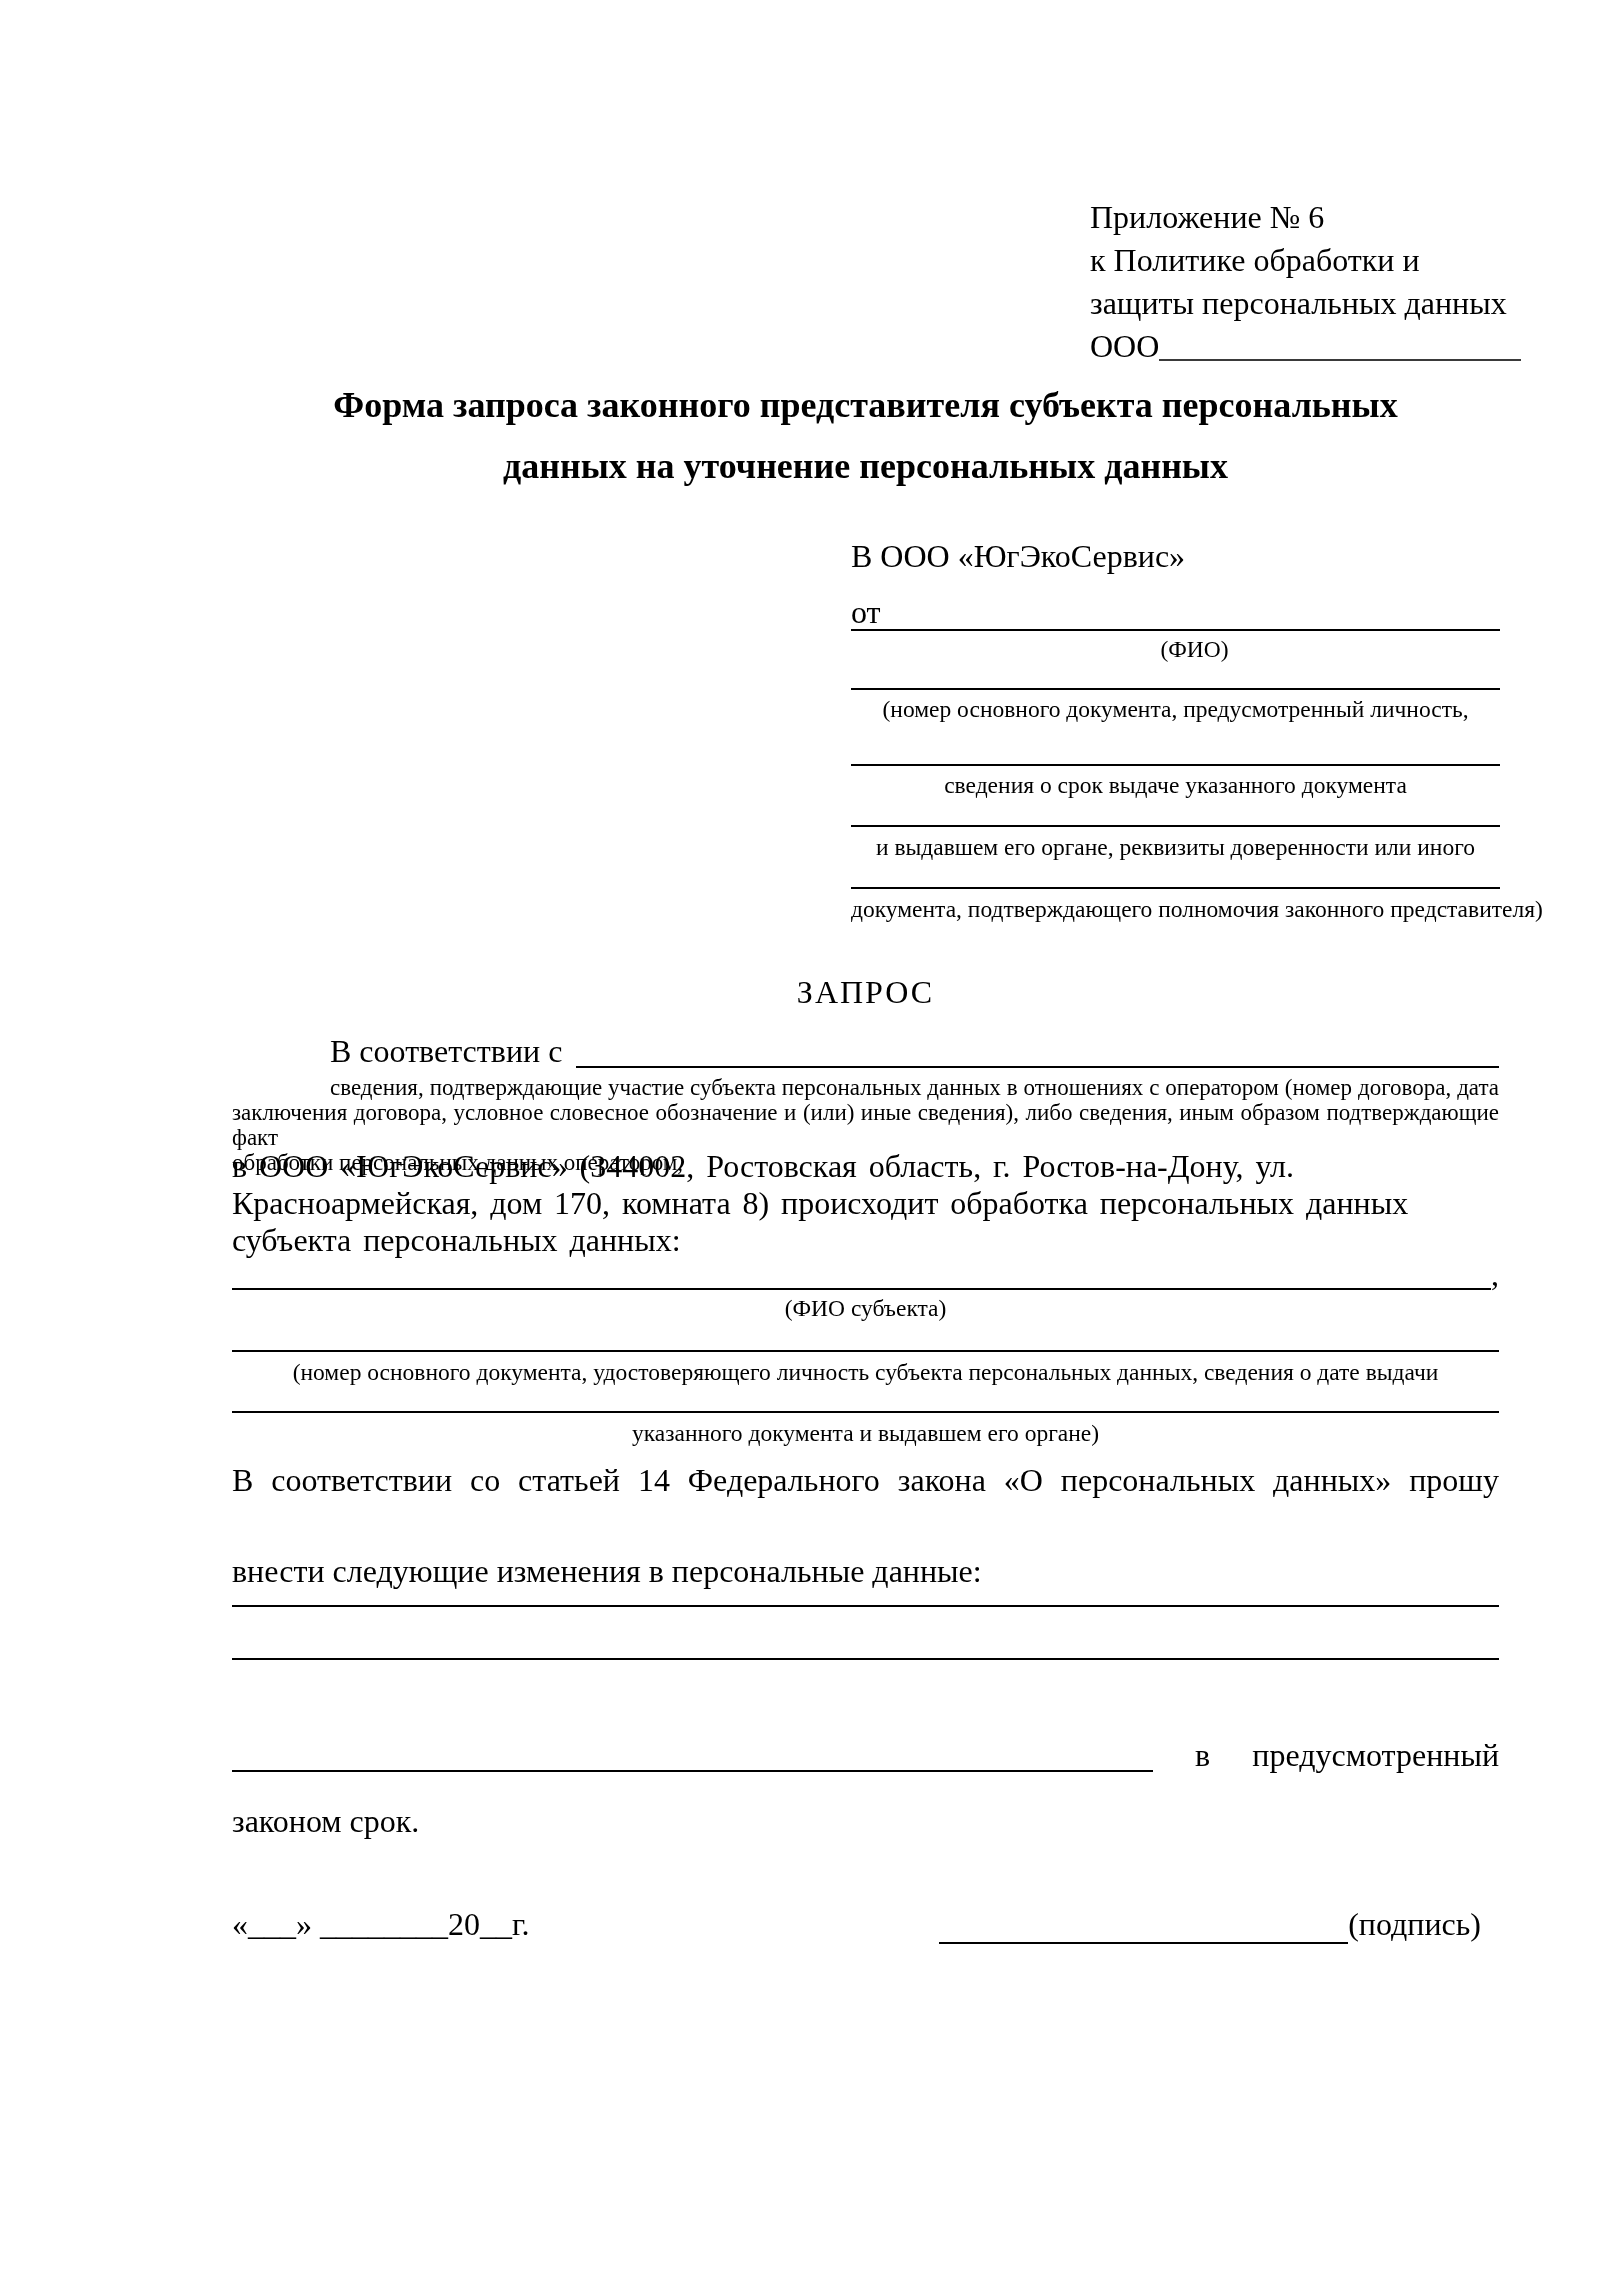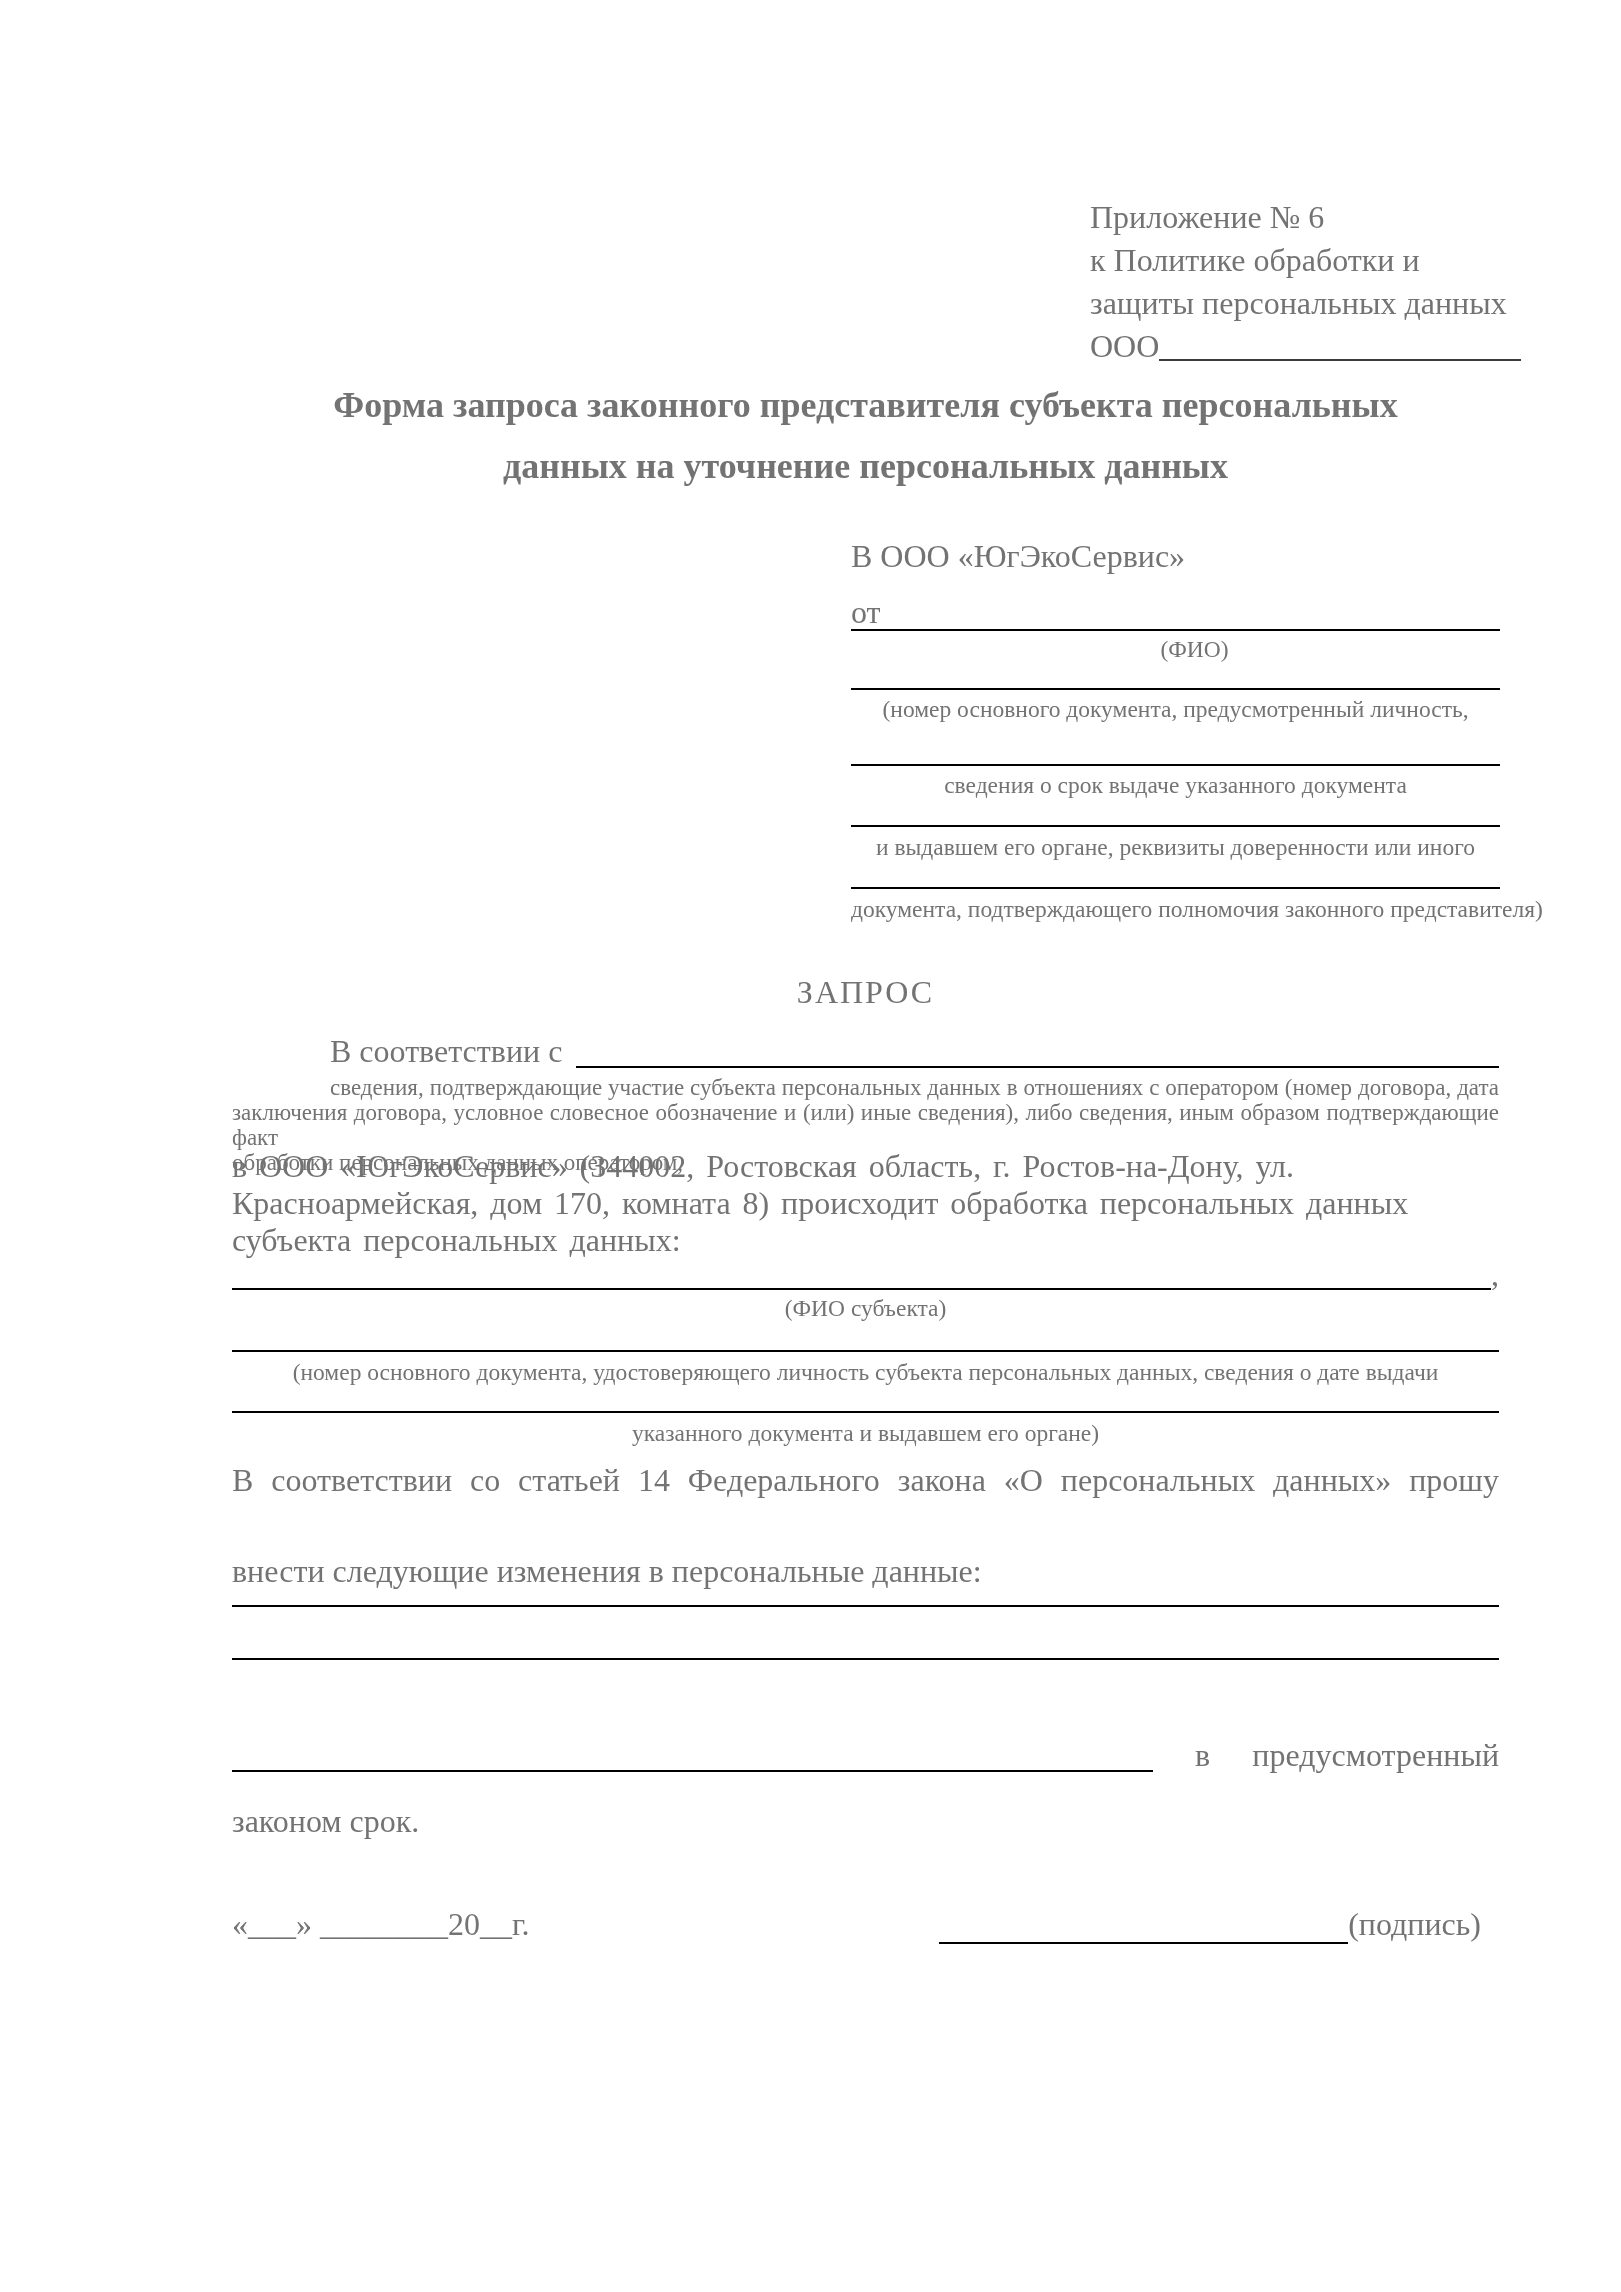--- a/index.html
+++ b/index.html
@@ -1,19 +1,19 @@
 <!DOCTYPE html>
 <html><head>
 <meta charset="utf-8">
 <style>
   html,body{margin:0;padding:0;background:#ffffff;}
   .page{
     position:relative;
     width:1621px;height:2293px;
-    background:#ffffff;color:#737373;
+    background:#ffffff;color:#000000;
     font-family:"Liberation Serif","DejaVu Serif",serif;
     font-size:32px;
     overflow:hidden;
   }
   .abs{position:absolute;}
   .content-w{left:232px;width:1267px;}
   .col-w{left:851px;width:649px;flex-direction:column;}
   .bold{font-weight:bold;}
   .center{text-align:center;}
   .small{font-size:23.5px;line-height:25.5px;}

